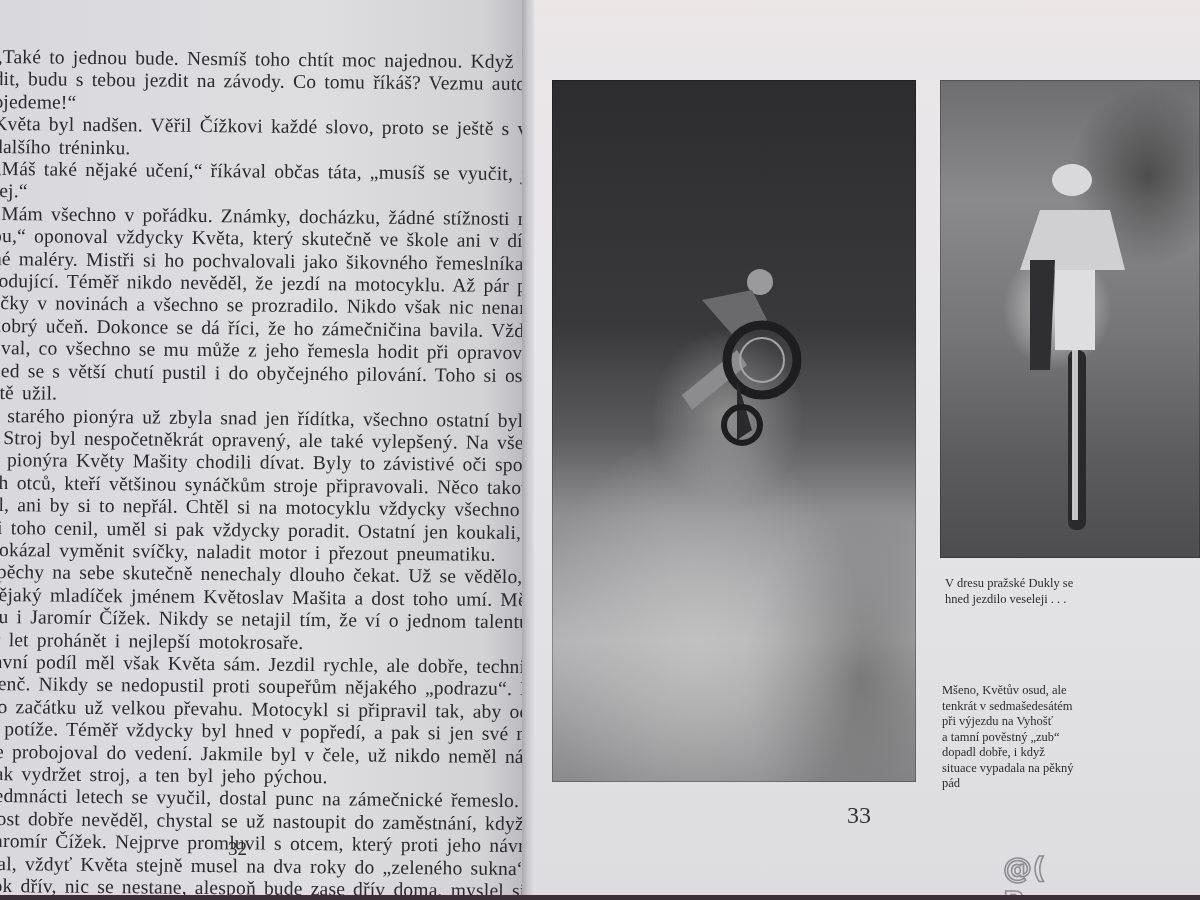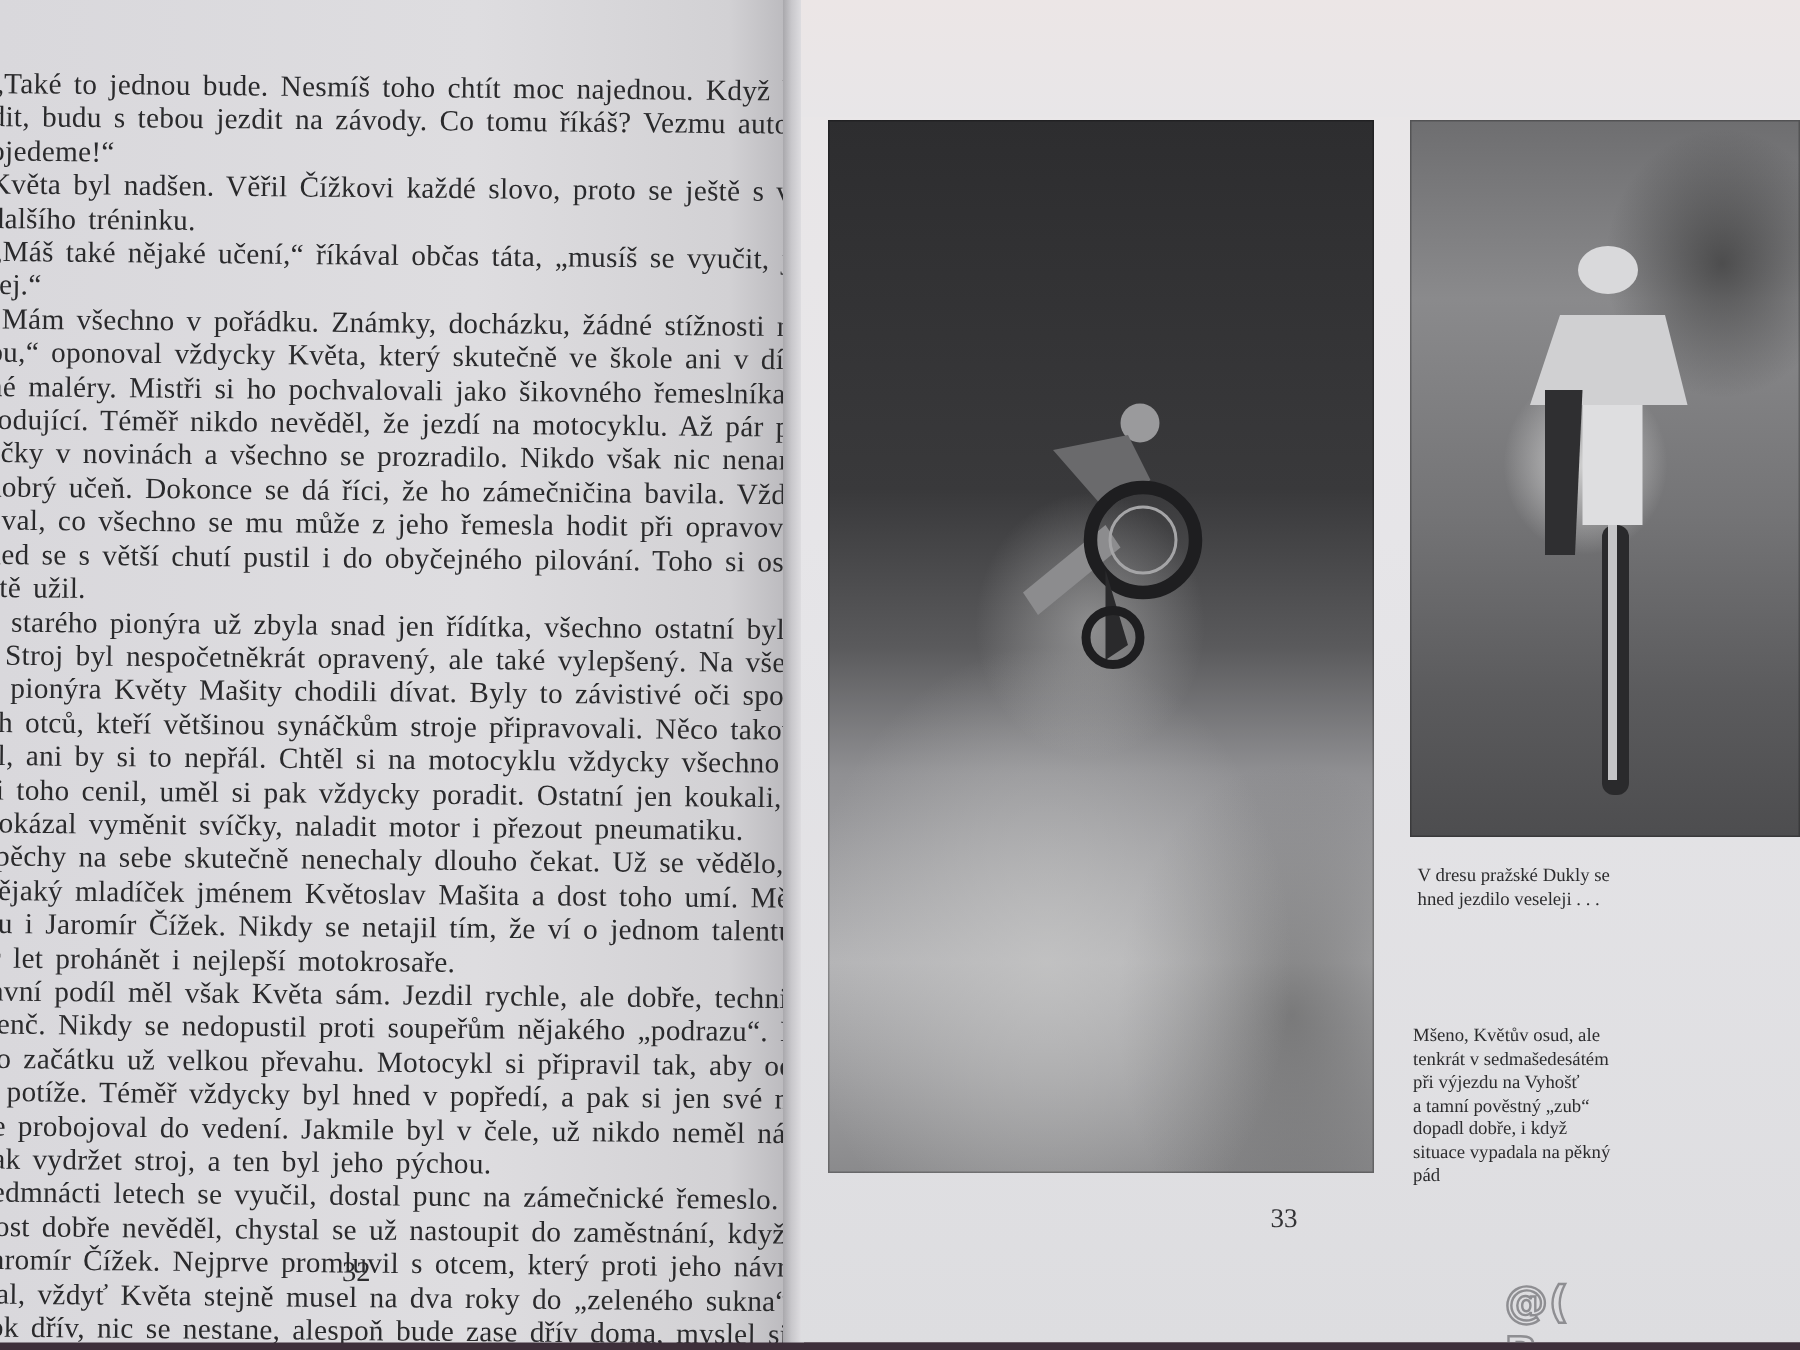--- a/index.html
+++ b/index.html
@@ -34,21 +34,21 @@
   .body-text {
     position: absolute; left: -6px; top: 46px; width: 548px;
     color: #2a2a2c; font-size: 19.5px; line-height: 22.4px;
     transform: rotate(0.55deg); transform-origin: left top;
   }
   .line { white-space: nowrap; display: block; letter-spacing: 0.2px; word-spacing: 3px; }
   .page-num-left {
     position: absolute; left: 228px; top: 838px; font-size: 19px; color: #2a2a2c;
   }
   .page-num-right {
-    position: absolute; left: 847px; top: 802px; font-size: 18px; color: #333336;
+    position: absolute; left: 847px; top: 802px; font-size: 24px; color: #333336;
   }
   .photo {
     position: absolute; overflow: hidden;
     box-shadow: inset 0 0 0 1px rgba(0,0,0,0.25);
   }
   .photo-left {
     left: 552px; top: 80px; width: 364px; height: 702px;
     background:
       radial-gradient(ellipse 30% 18% at 48% 48%, rgba(210,210,210,0.45), transparent 70%),
       radial-gradient(ellipse 60% 40% at 40% 80%, rgba(200,200,200,0.65), transparent 75%),

